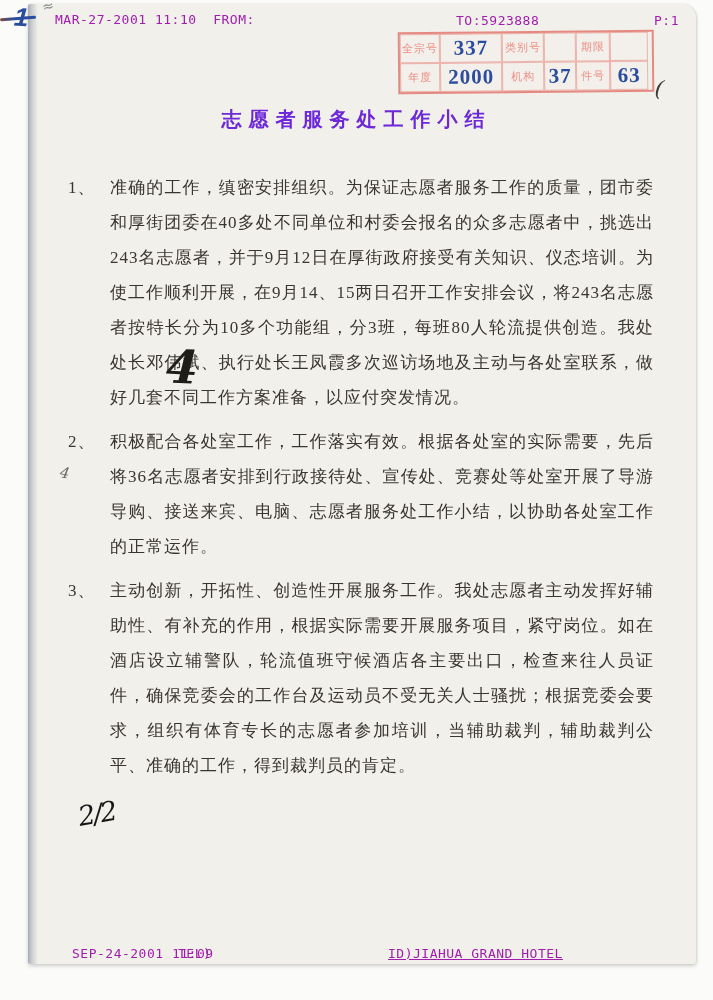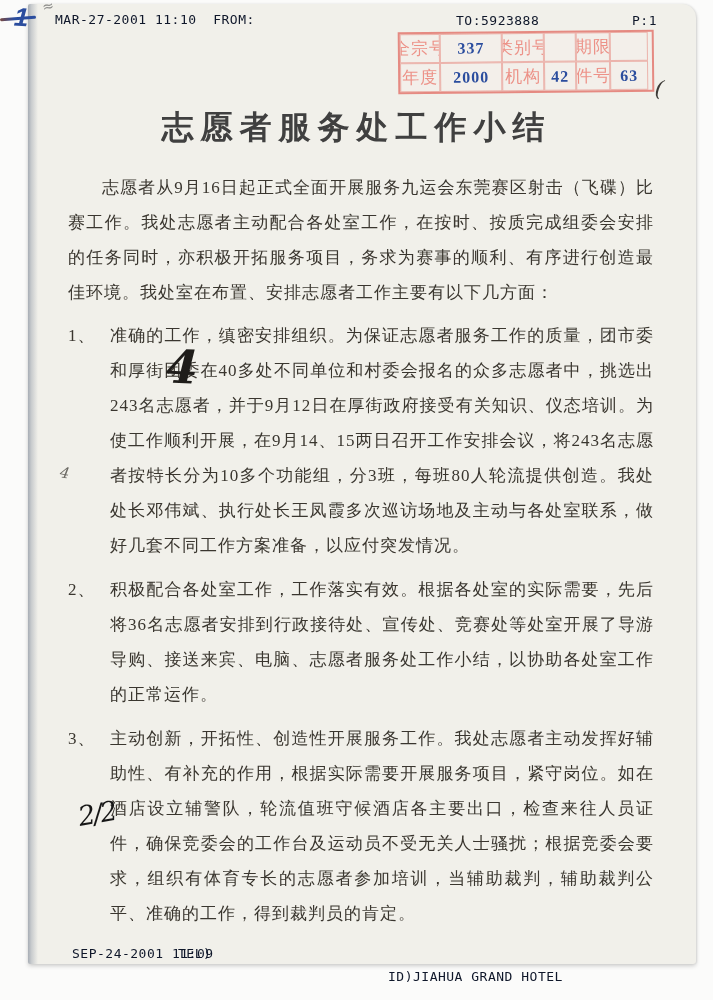--- a/index.html
+++ b/index.html
@@ -16,57 +16,57 @@
     box-shadow:0 2px 4px rgba(0,0,0,0.18), 1px 0 2px rgba(0,0,0,0.08);
   }
   .binding-strip{
     position:absolute;left:0;top:0;width:10px;height:100%;
     background:linear-gradient(90deg,#a7adb5 0%,#c9ccce 35%,rgba(241,240,234,0) 100%);
     border-radius:2px 0 0 2px;
   }
   
   .fax-line{
     position:absolute;font-family:"DejaVu Sans Mono",monospace;
-    font-size:13px;color:#0f172a;letter-spacing:0.5px;white-space:pre;
+    font-size:13px;color:#a21caf;letter-spacing:0.5px;white-space:pre;
   }
   #fax-from{left:55px;top:12px;}
   #fax-to{left:456px;top:13px;}
-  #fax-page{left:632px;top:13px;}
+  #fax-page{left:654px;top:13px;}
   #foot-date{left:48px;top:946px;margin-left:24px;}
   #foot-tel{left:178px;top:946px;}
-  #foot-id{left:388px;top:969px;}
+  #foot-id{left:388px;top:946px;text-decoration:underline;}
   #foot-pagecount{left:562px;top:1002px;}
   
   .stamp{
     position:absolute;left:398px;top:31px;width:252px;height:58px;
     border:2px solid rgba(224,104,95,0.75);
     transform:rotate(-0.6deg);
     display:grid;
     grid-template-columns:40px 62px 42px 32px 34px 38px;
     grid-template-rows:1fr 1fr;
     background:rgba(255,235,232,0.15);
   }
   .stamp-cell{
     border:1px solid rgba(229,122,112,0.5);
     display:flex;align-items:center;justify-content:center;
     overflow:hidden;
   }
   .stamp-label{
-    font-size:17px;color:rgba(235,128,118,0.85);letter-spacing:1px;
+    font-size:11px;color:rgba(235,128,118,0.85);letter-spacing:1px;
     font-family:"Liberation Serif",serif;white-space:nowrap;
   }
   .stamp-value{
     font-family:"Liberation Serif",serif;font-weight:bold;
-    font-size:16px;color:#2b4d9e;letter-spacing:1px;white-space:nowrap;
+    font-size:21px;color:#2b4d9e;letter-spacing:1px;white-space:nowrap;
   }
   
   .doc-title{
     position:absolute;left:0;top:106px;width:100%;
     text-align:center;font-family:"Liberation Sans",sans-serif;
-    font-size:32px;font-weight:bold;letter-spacing:7px;color:#404040;
+    font-size:20px;font-weight:bold;letter-spacing:7px;color:#6d28d9;
   }
   .doc-body{
     position:absolute;left:68px;top:170px;width:586px;
     font-family:"Liberation Serif",serif;
     font-size:17px;line-height:35px;color:#3a362f;
     text-align:justify;letter-spacing:1px;
   }
   .intro{text-indent:2em;margin:0 0 8px 0;}
   .item{display:flex;margin:0 0 9px 0;}
   .item-num{flex:0 0 42px;}
@@ -130,36 +130,35 @@
   <div class="stamp-cell">
       <span class="stamp-label">年度</span>
     </div>
   <div class="stamp-cell">
       <span class="stamp-value">2000</span>
     </div>
   <div class="stamp-cell">
       <span class="stamp-label">机构</span>
     </div>
   <div class="stamp-cell">
-      <span class="stamp-value">42</span>
+      <span class="stamp-value">37</span>
     </div>
   <div class="stamp-cell">
       <span class="stamp-label">件号</span>
     </div>
   <div class="stamp-cell">
       <span class="stamp-value">63</span>
     </div>
 </div>
 
 <div class="hand" id="stamp-paren">(</div>
 
 <div class="doc-title">志愿者服务处工作小结</div>
 
 <div class="doc-body">
-  <p class="intro">志愿者从9月16日起正式全面开展服务九运会东莞赛区射击（飞碟）比赛工作。我处志愿者主动配合各处室工作，在按时、按质完成组委会安排的任务同时，亦积极开拓服务项目，务求为赛事的顺利、有序进行创造最佳环境。我处室在布置、安排志愿者工作主要有以下几方面：</p>
   <div class="item">
     <span class="item-num">1、</span>
     <span class="item-text">准确的工作，缜密安排组织。为保证志愿者服务工作的质量，团市委和厚街团委在40多处不同单位和村委会报名的众多志愿者中，挑选出243名志愿者，并于9月12日在厚街政府接受有关知识、仪态培训。为使工作顺利开展，在9月14、15两日召开工作安排会议，将243名志愿者按特长分为10多个功能组，分3班，每班80人轮流提供创造。我处处长邓伟斌、执行处长王凤霞多次巡访场地及主动与各处室联系，做好几套不同工作方案准备，以应付突发情况。</span>
   </div>
   <div class="item">
     <span class="item-num">2、</span>
     <span class="item-text">积极配合各处室工作，工作落实有效。根据各处室的实际需要，先后将36名志愿者安排到行政接待处、宣传处、竞赛处等处室开展了导游导购、接送来宾、电脑、志愿者服务处工作小结，以协助各处室工作的正常运作。</span>
   </div>
   <div class="item">
     <span class="item-num">3、</span>

